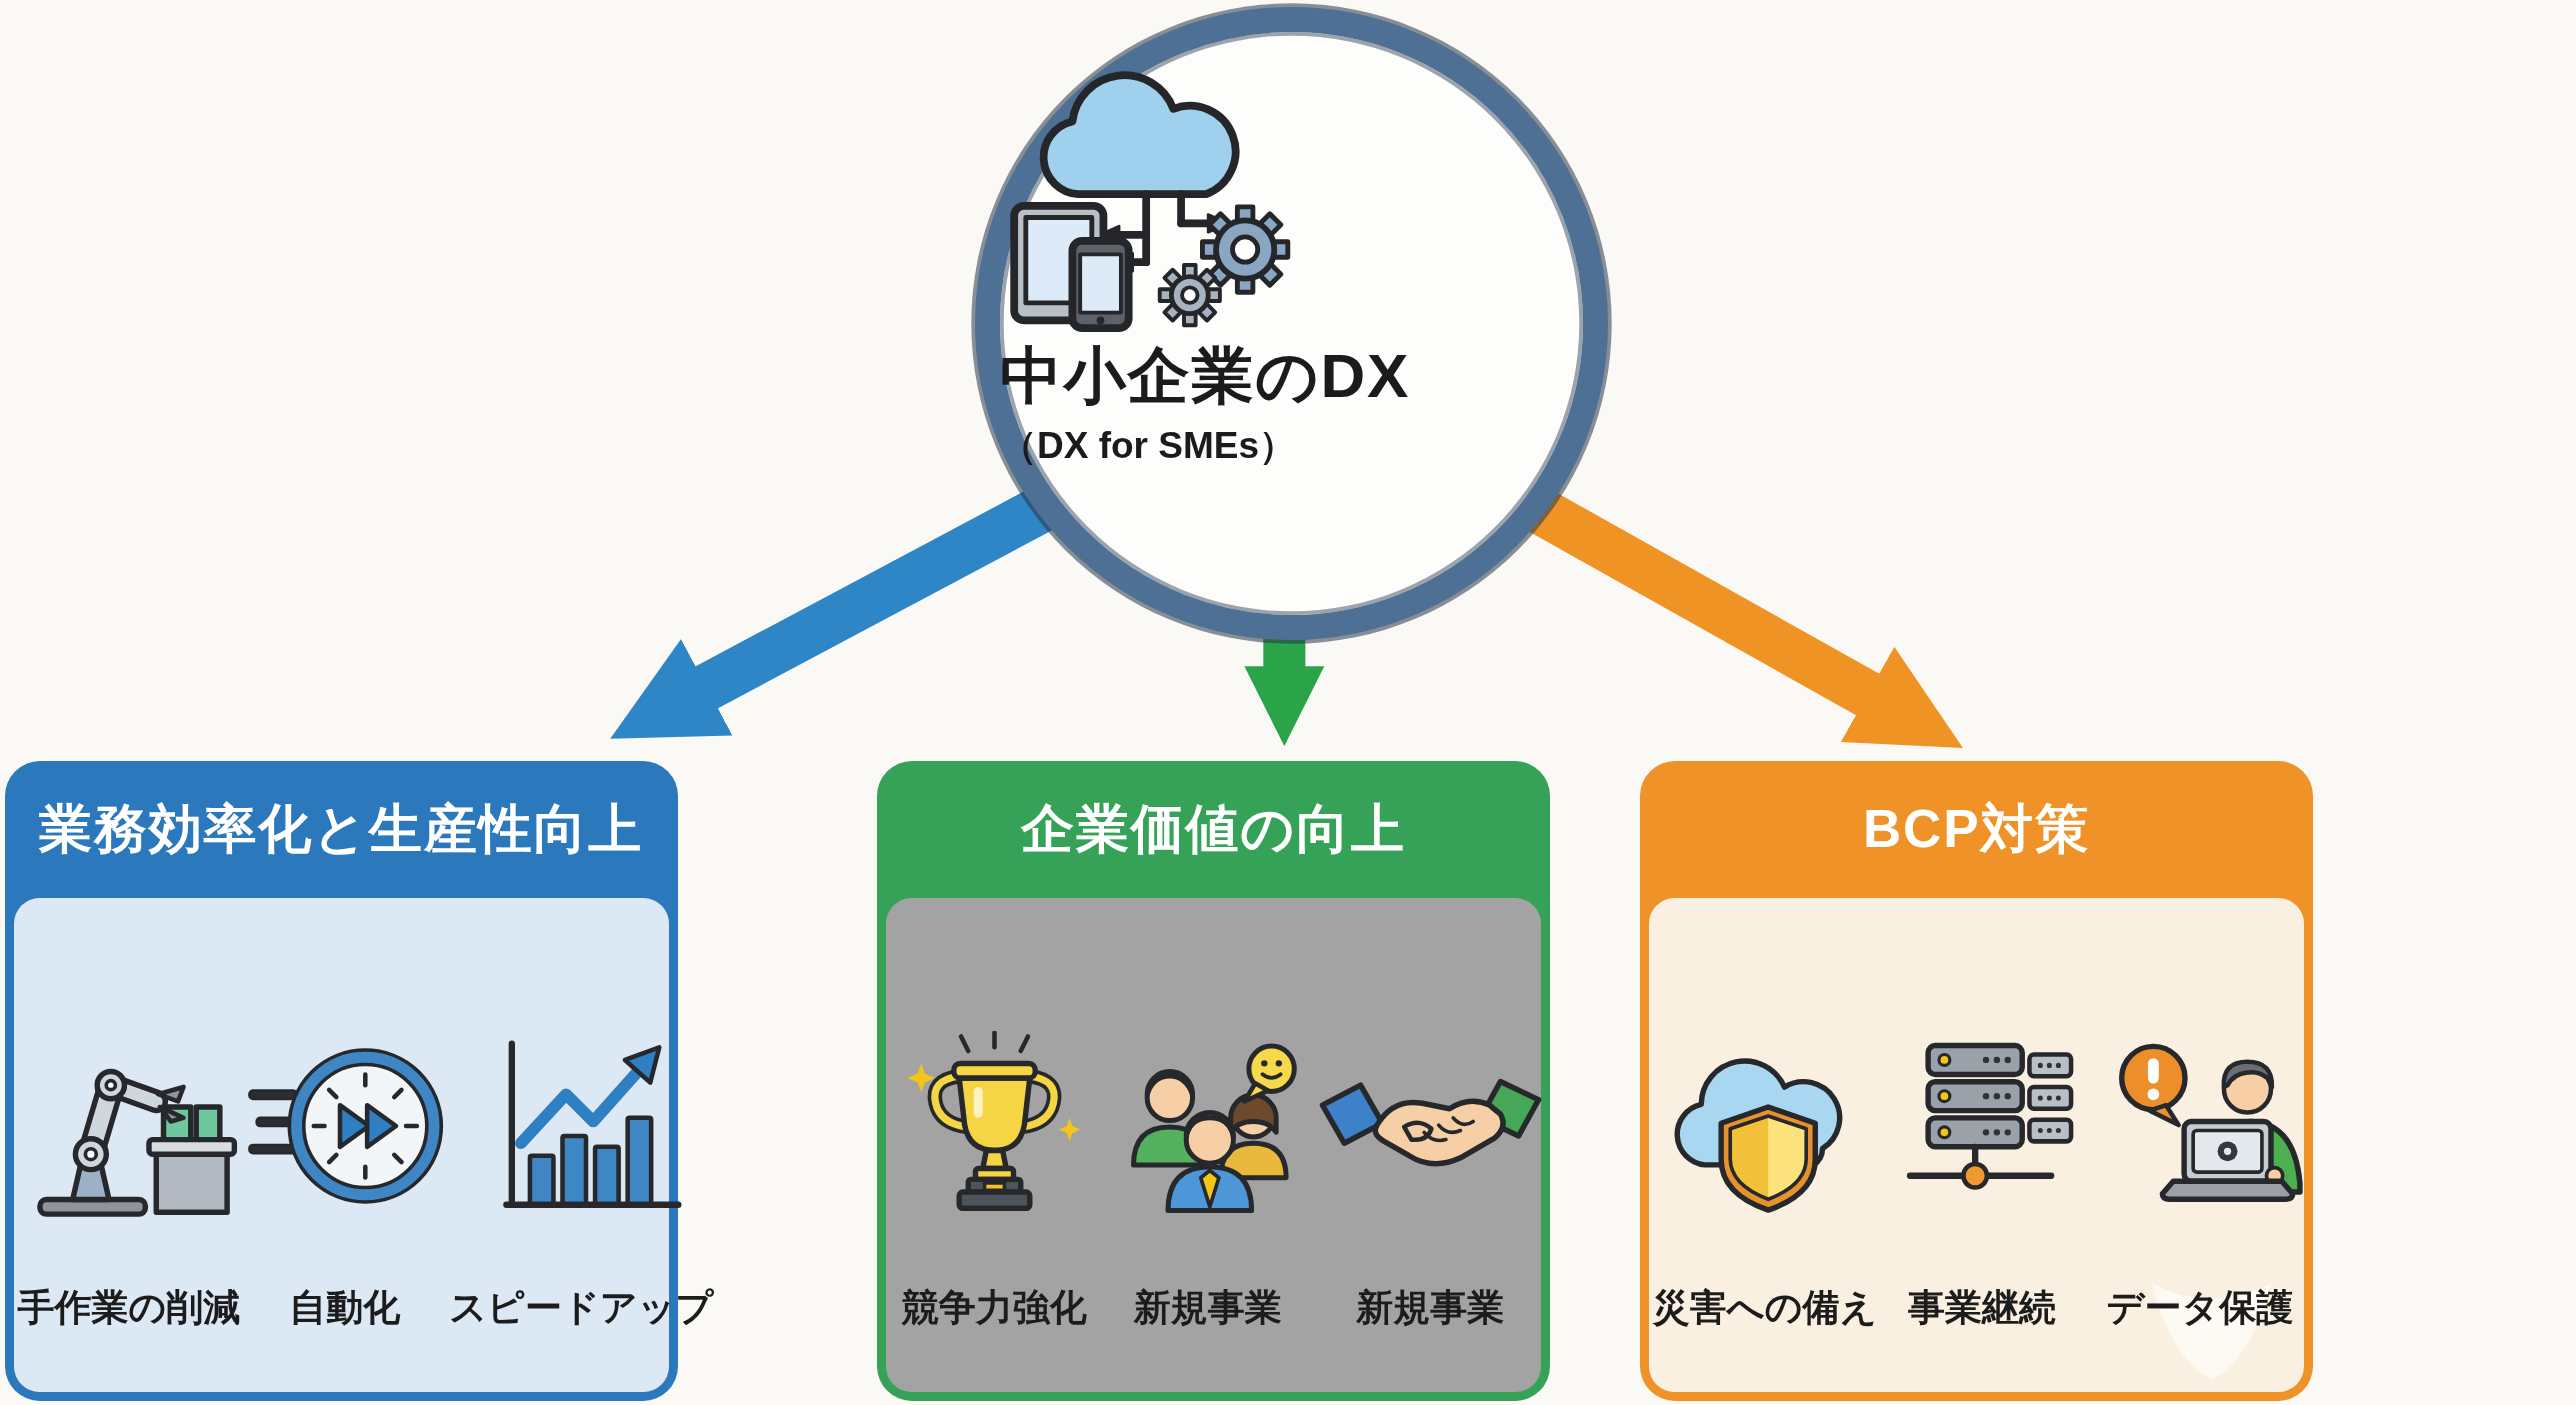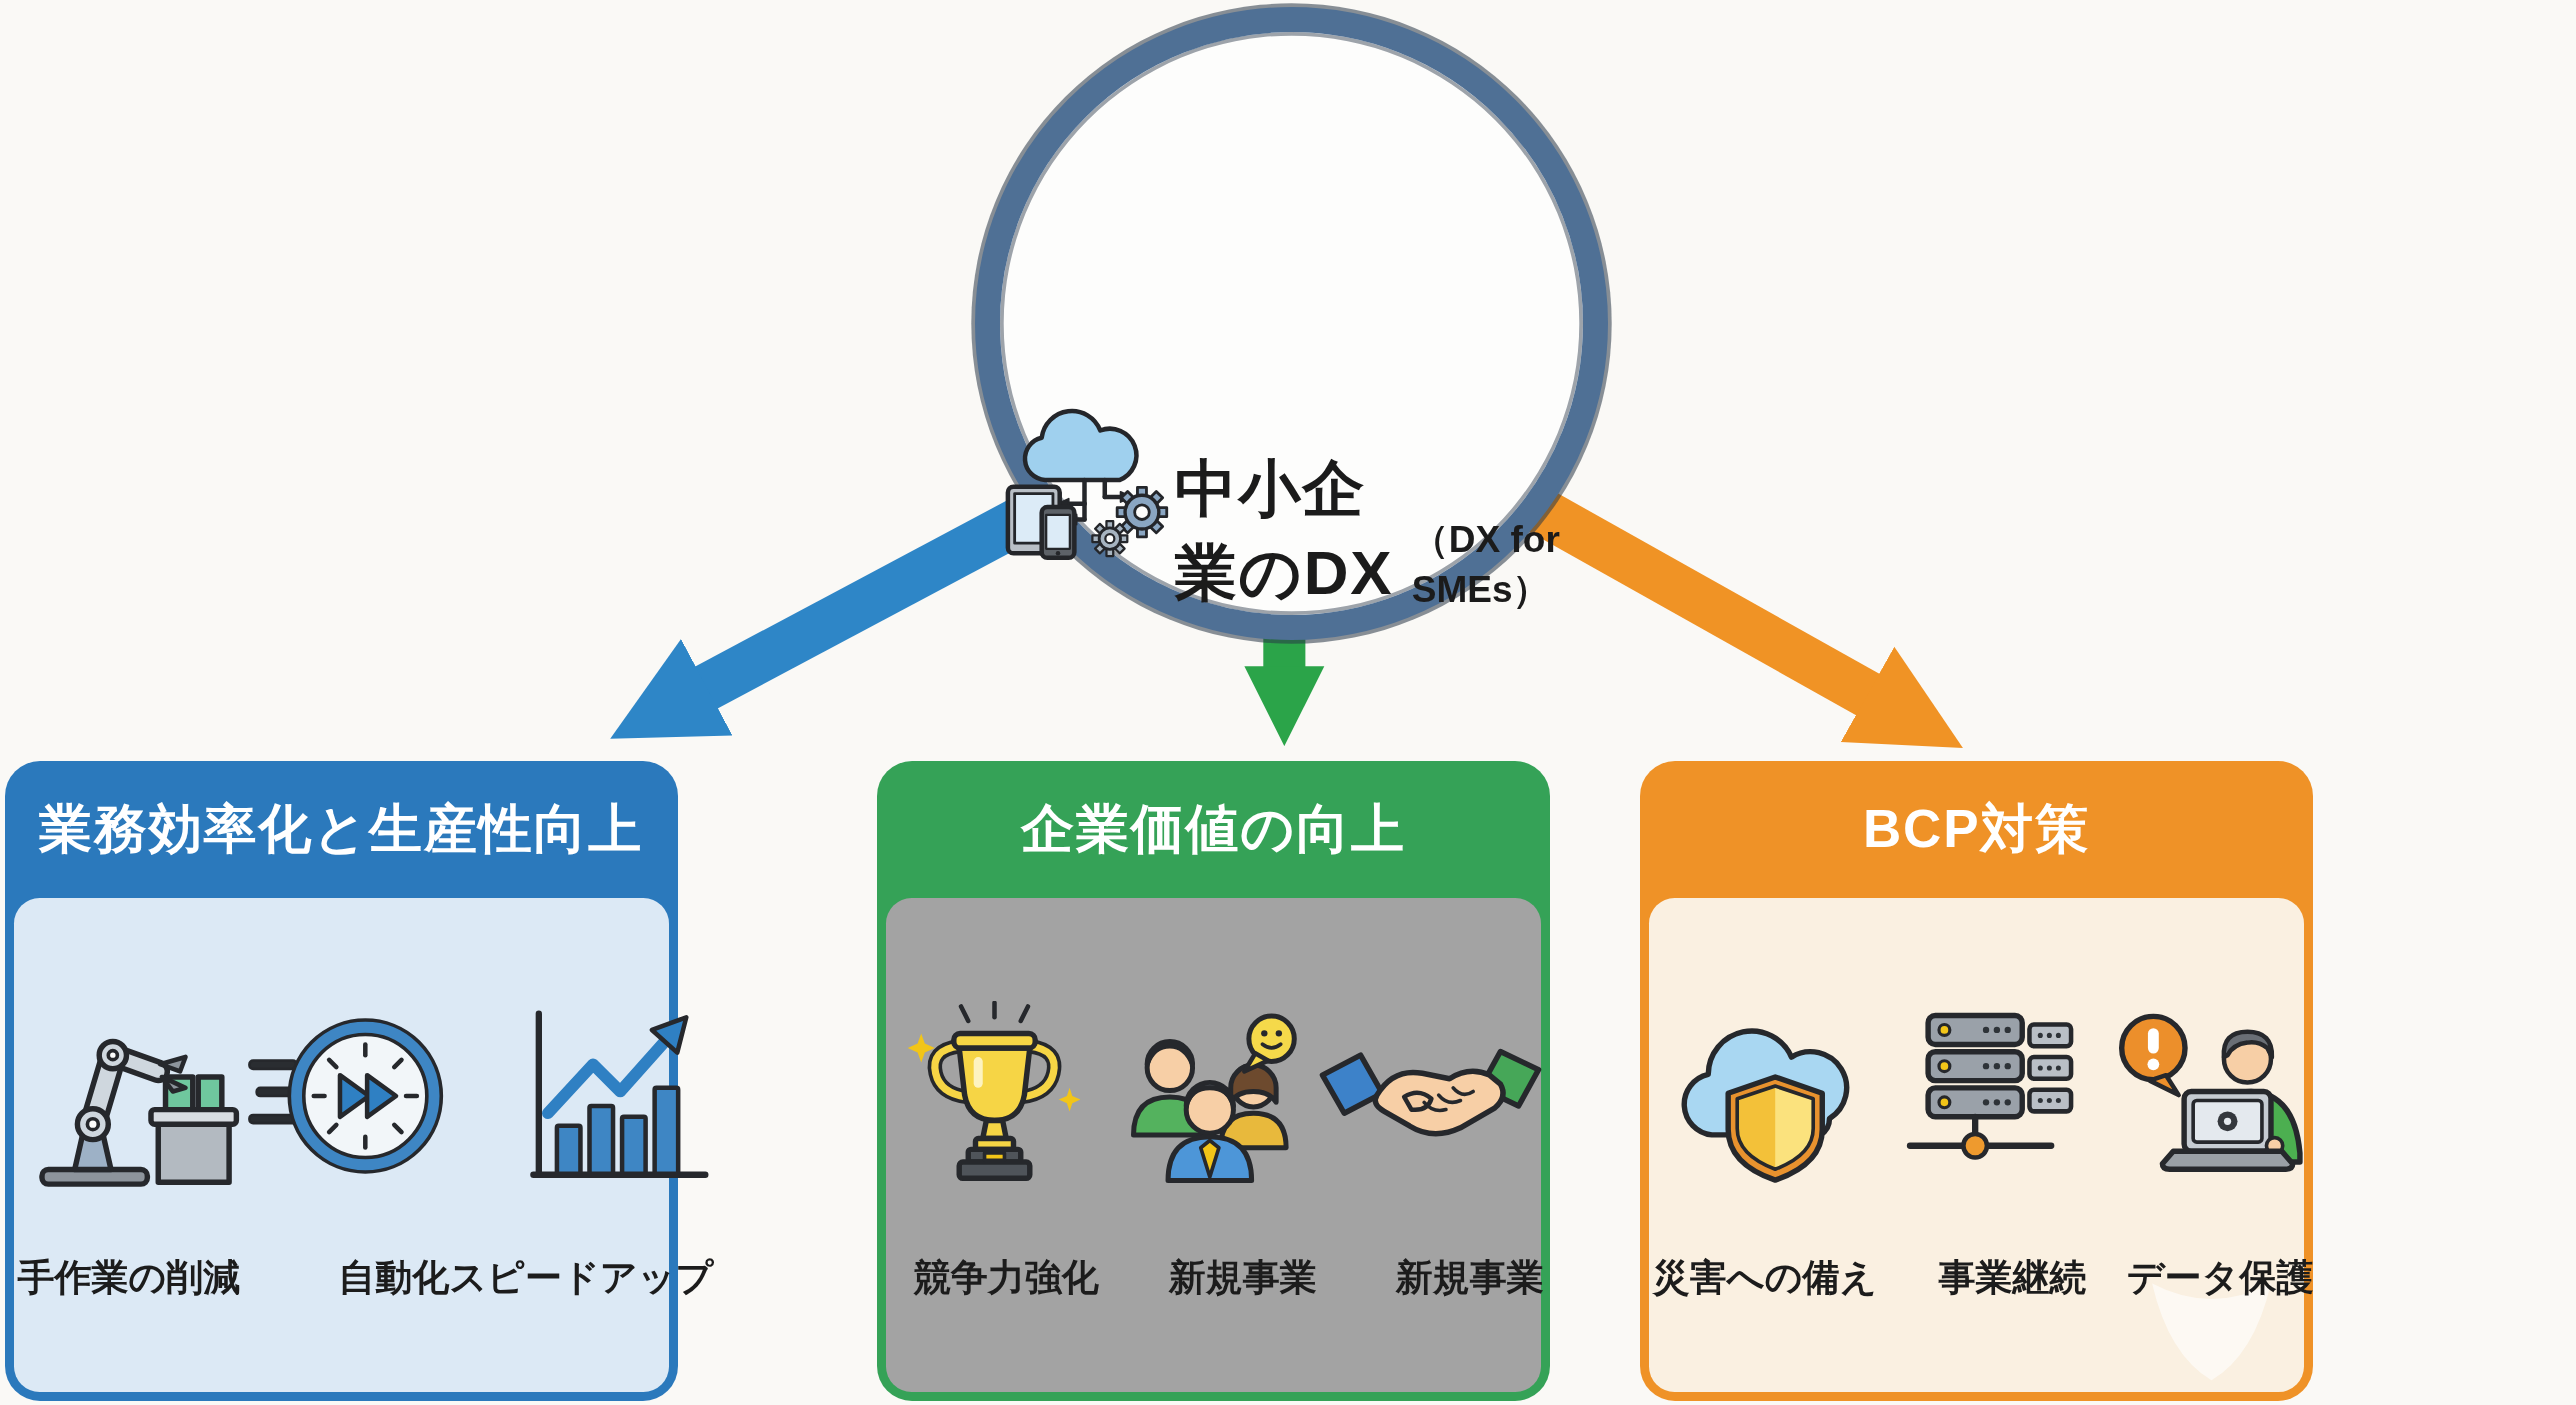--- a/index.html
+++ b/index.html
@@ -8,40 +8,40 @@
   #stage{position:relative;width:2576px;height:1405px;background:#faf9f6;}
 
   
   #arrows{position:absolute;left:0;top:0;z-index:1;}
 
   
   #hub{position:absolute;left:975px;top:7.3px;width:633px;height:633px;z-index:2;
        box-sizing:border-box;border:25px solid #4f7095;border-radius:50%;
        background:#fdfdfc;
        box-shadow:0 0 0 3.7px rgba(40,54,70,.55), inset 0 0 0 3.7px rgba(40,54,70,.45);
-       display:flex;align-items:flex-end;}
+       display:flex;flex-direction:column;align-items:flex-start;}
   #hub .hub-icon{margin-top:38px;}
   #hub .hub-title{margin-top:1.8px;font-size:62px;font-weight:bold;color:#1b1b1b;letter-spacing:1.8px;}
   #hub .hub-subtitle{margin-top:3px;font-size:37px;font-weight:bold;color:#1b1b1b;}
 
   
   .panel{position:absolute;top:761px;width:673px;height:640px;border-radius:35px;z-index:2;}
   .panel-blue{left:4.6px;background:#2b79bc;}
   .panel-green{left:877px;background:#35a257;}
   .panel-orange{left:1640px;background:#ef9227;}
   .panel-header{height:137px;display:flex;align-items:center;justify-content:center;
        color:#ffffff;font-size:53px;font-weight:bold;letter-spacing:1.8px;}
   .panel-body{position:absolute;left:9.1px;right:9.1px;top:137px;bottom:9.1px;
        border-radius:25.6px;display:flex;justify-content:space-evenly;align-items:stretch;
        padding:22px 3.7px 0 3.7px;box-sizing:border-box;}
   .panel-blue  .panel-body{background:#dce9f5;}
   .panel-green .panel-body{background:#a3a3a3;}
   .panel-orange .panel-body{background:#faf0e1;}
-  .item{display:flex;flex-direction:column;align-items:flex-end;justify-content:flex-end;
-        padding-bottom:89px;position:relative;z-index:1;flex:1 1 0;}
+  .item{display:flex;flex-direction:column;align-items:center;justify-content:flex-end;
+        padding-bottom:59px;position:relative;z-index:1;flex:1 1 0;}
   .icon-box{height:265px;display:flex;align-items:center;justify-content:center;}
   .item-label{margin-top:24px;font-size:37px;font-weight:bold;color:#1c1c1c;white-space:nowrap;}
 
   .watermark{position:absolute;right:24px;bottom:5.5px;z-index:0;opacity:.6;}
 </style>
 </head>
 <body>
 
 <div id="stage">
 

